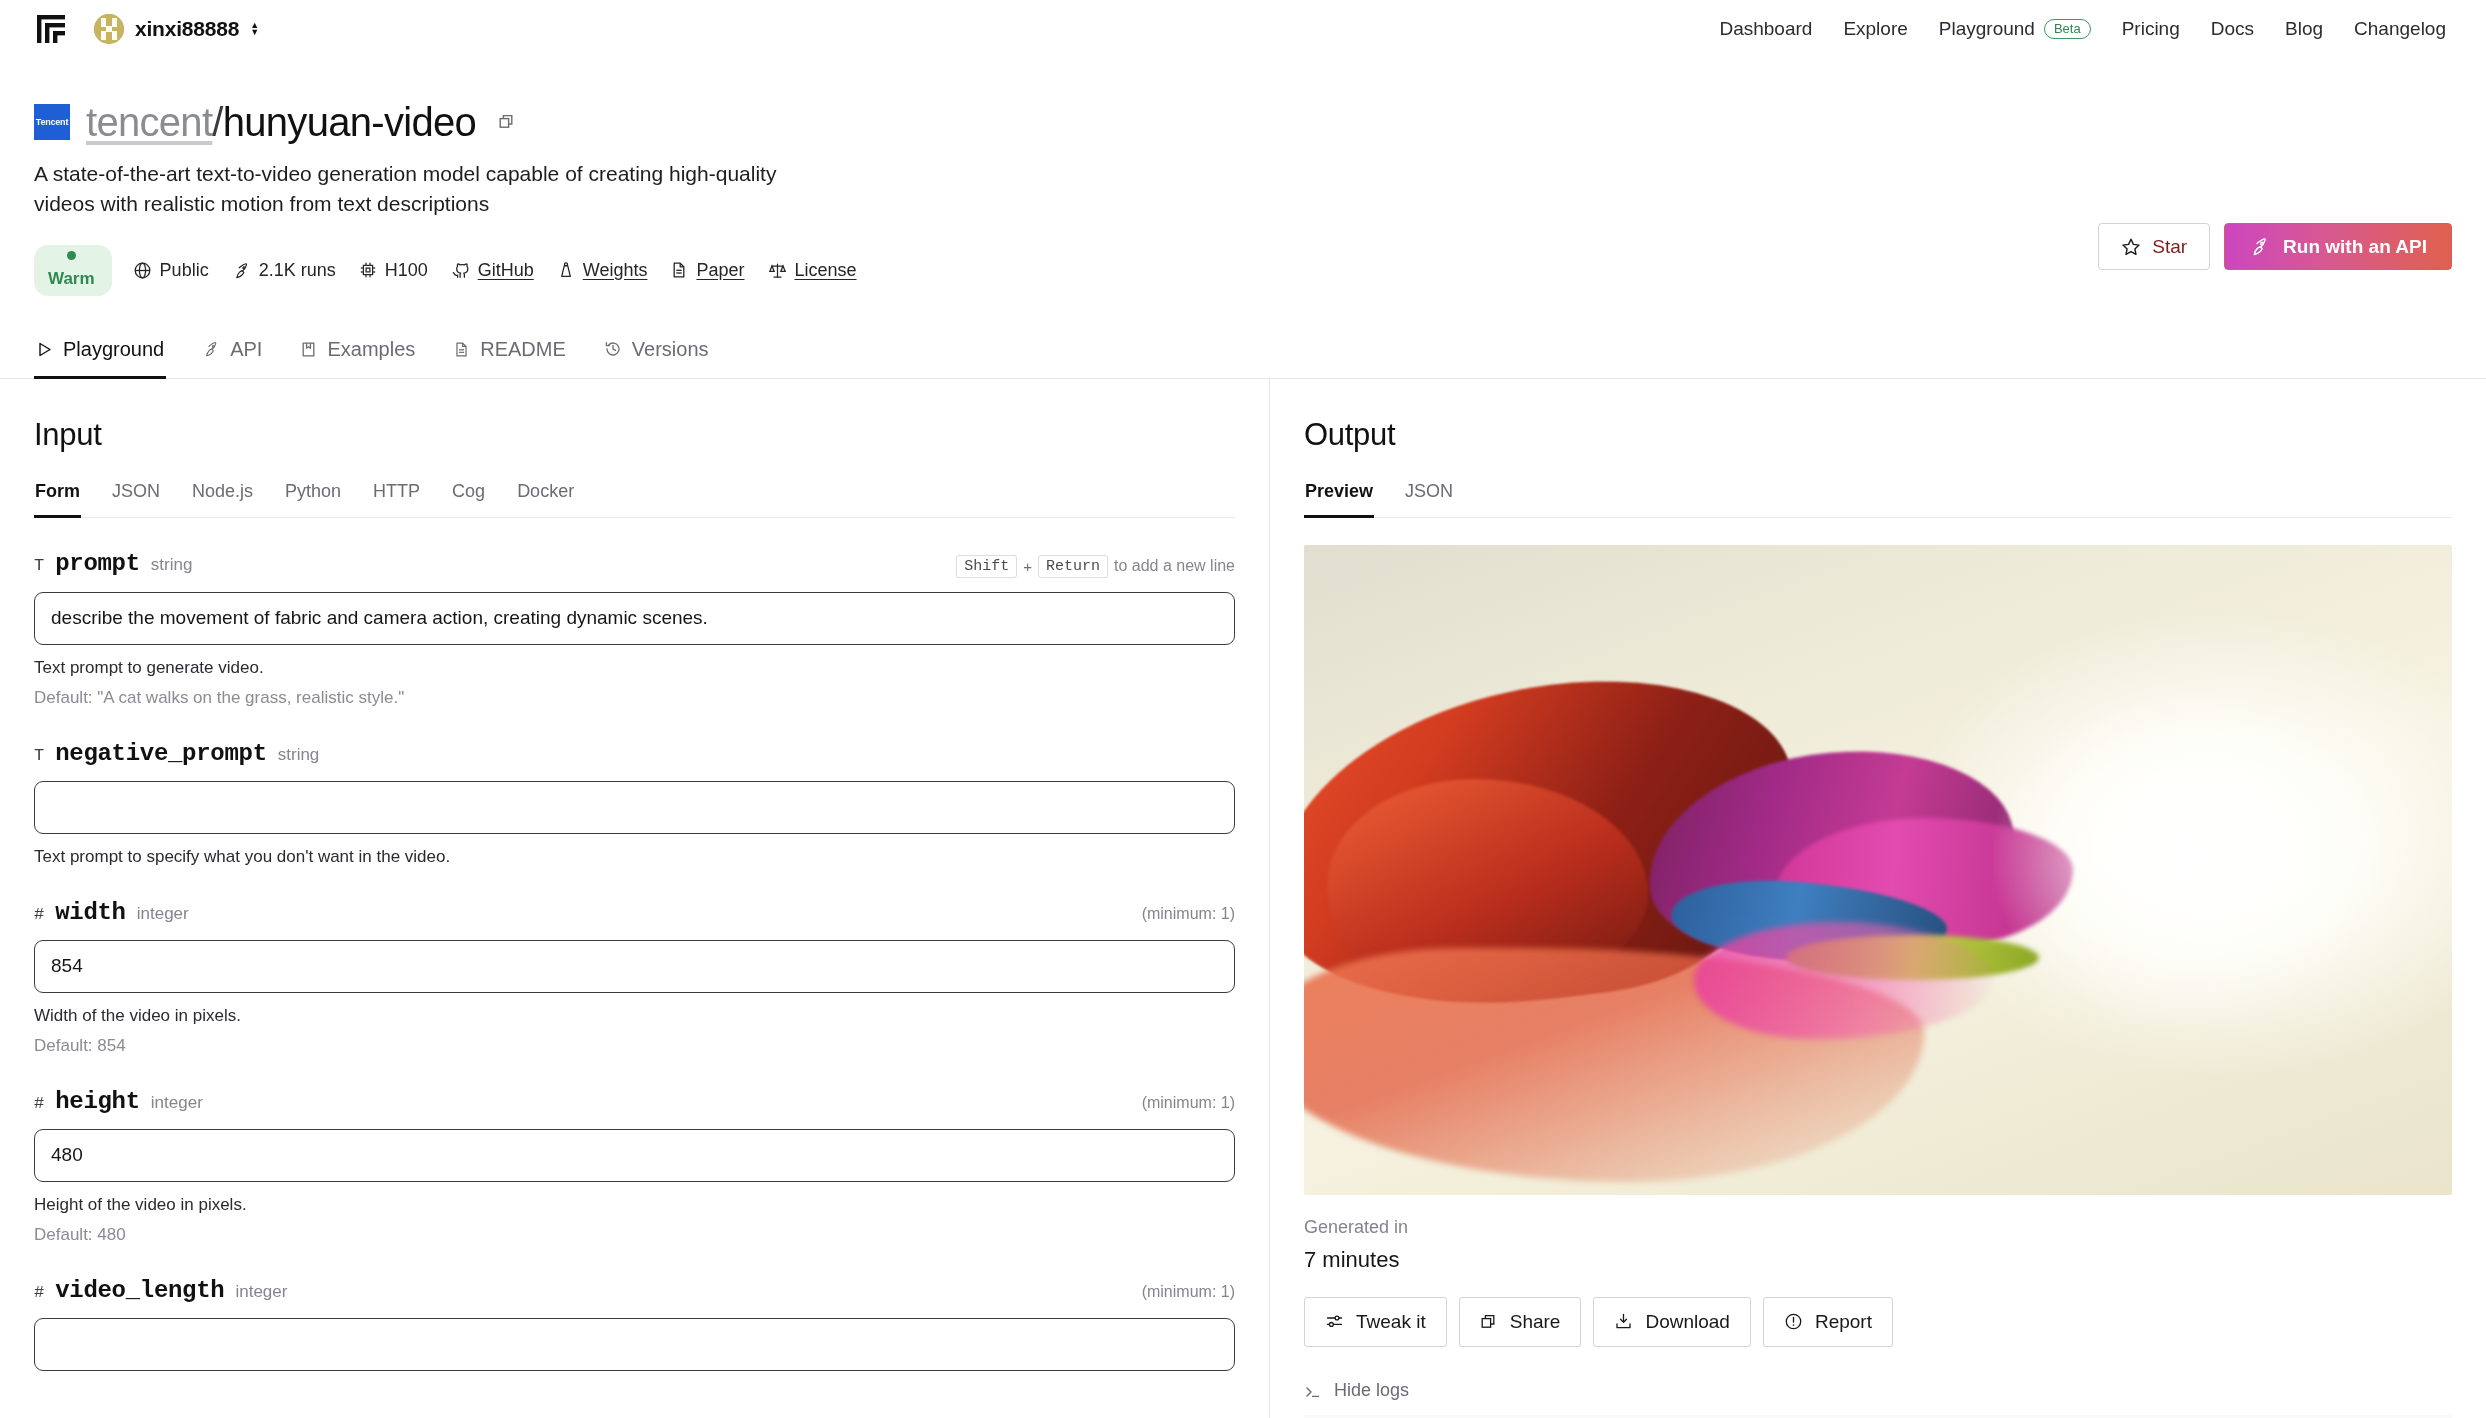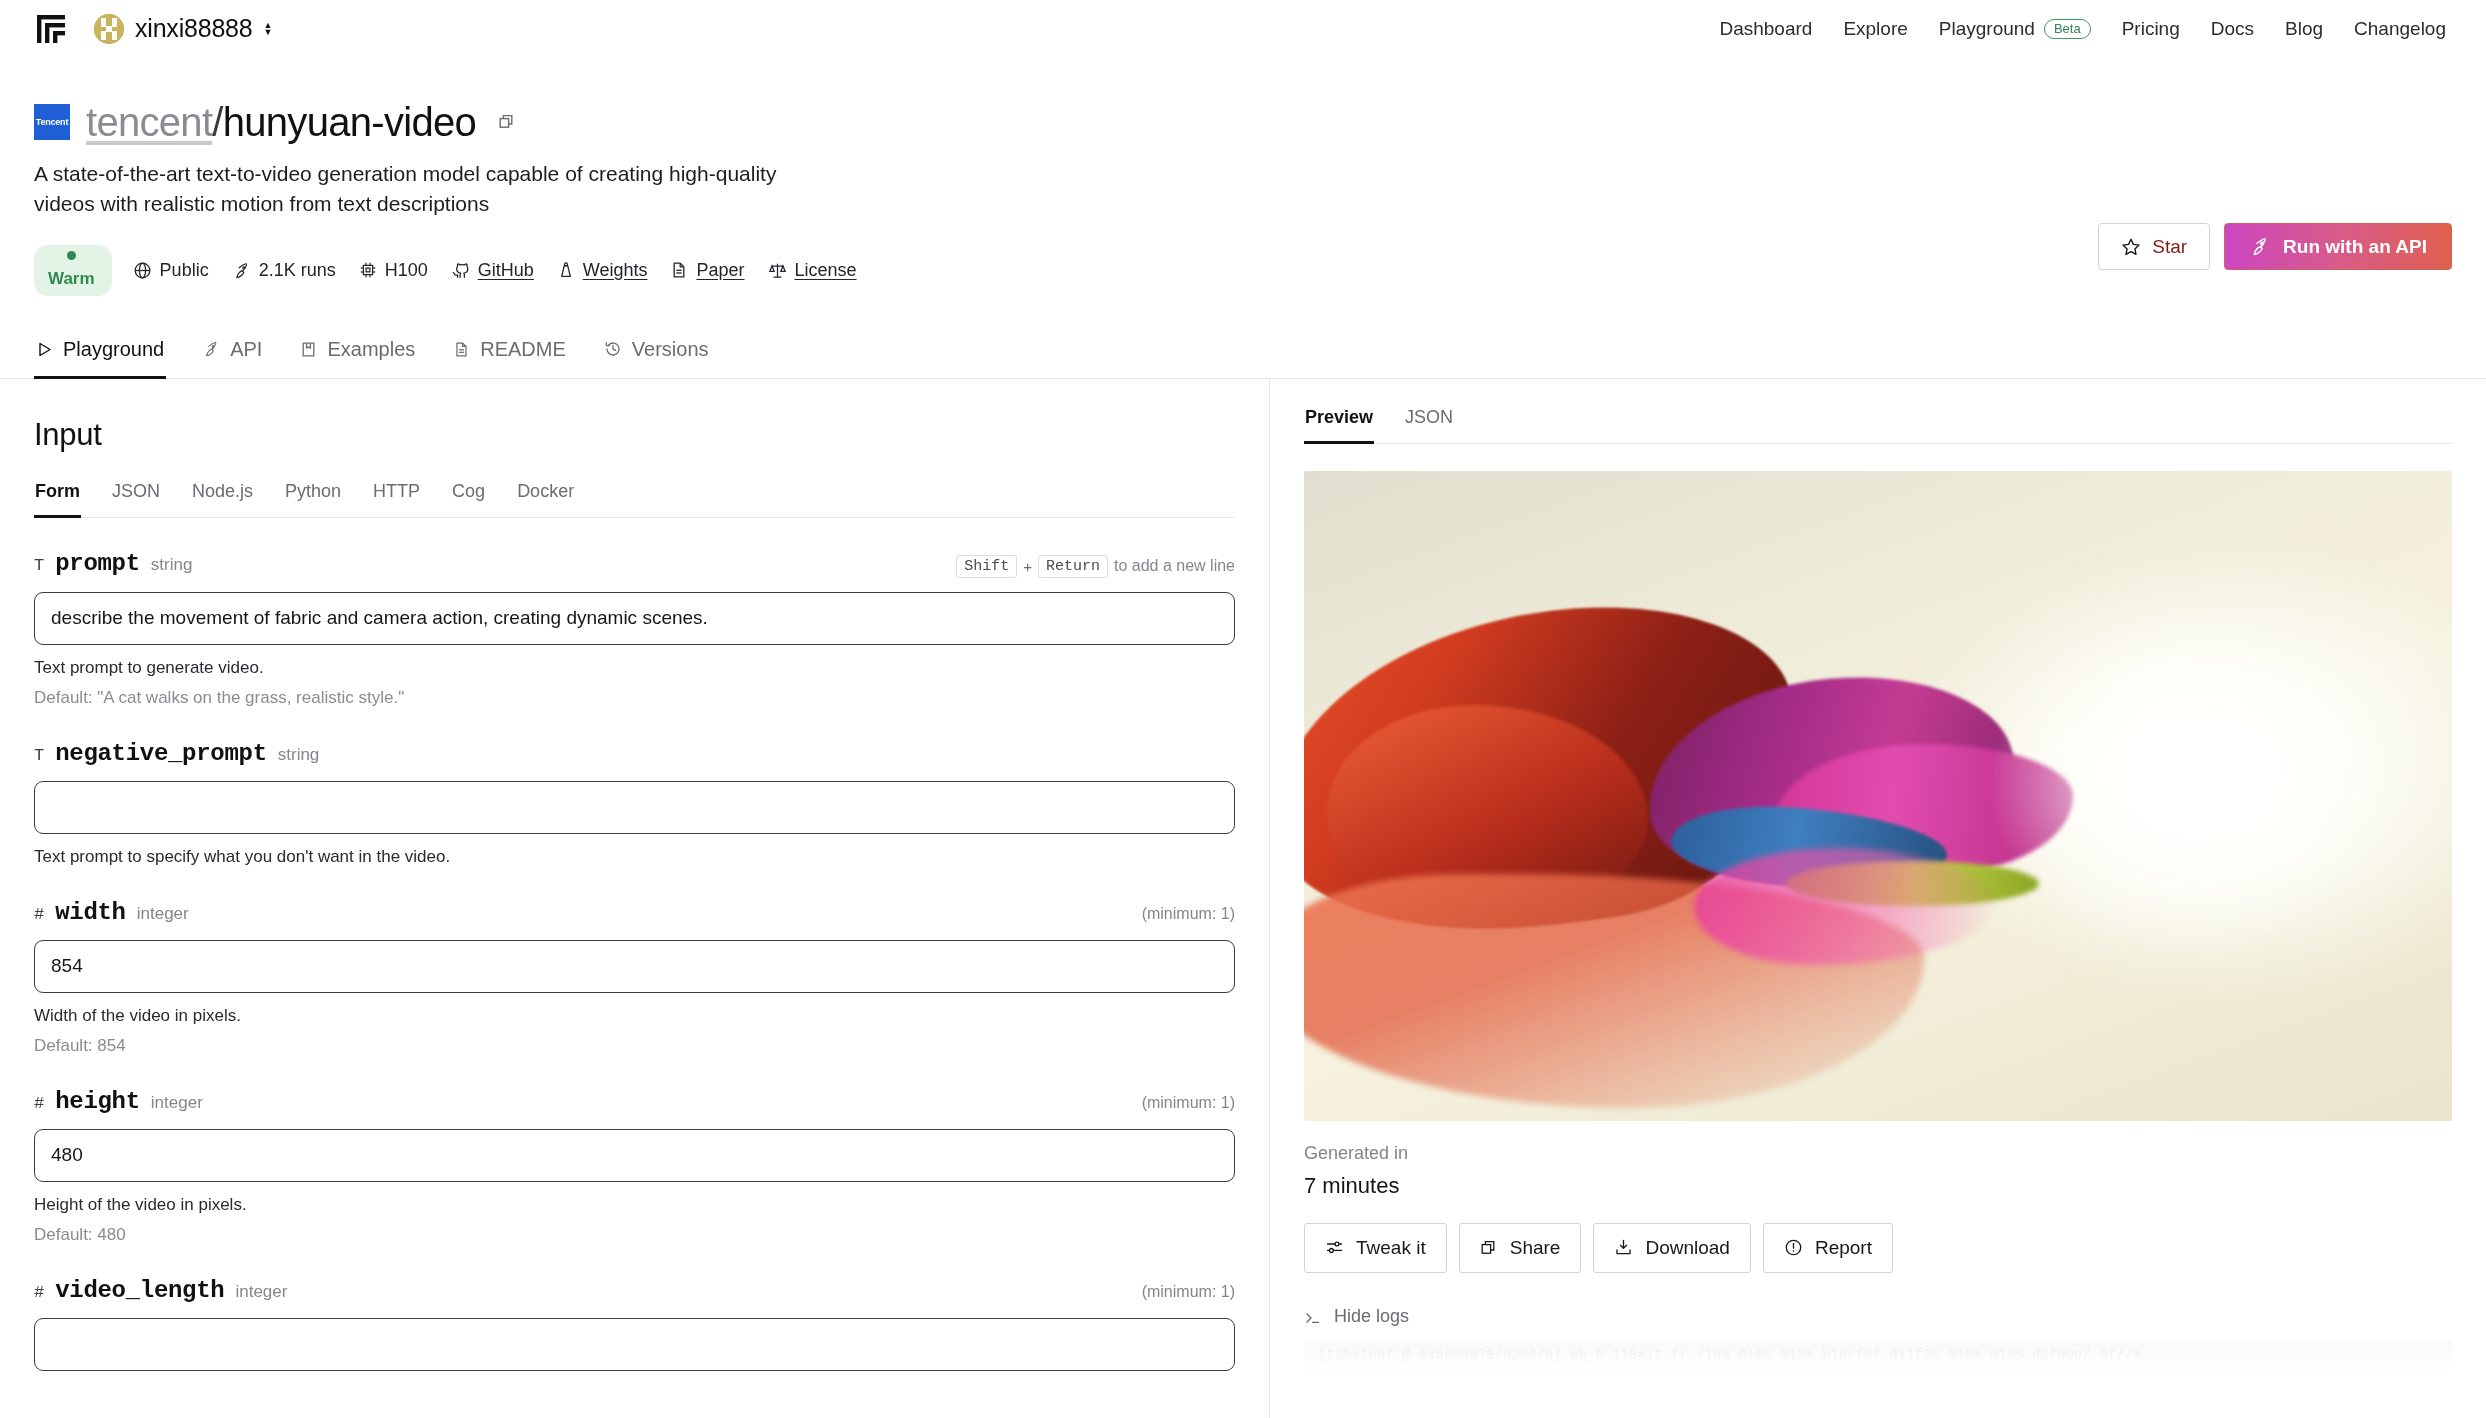--- a/index.html
+++ b/index.html
@@ -25,21 +25,21 @@
     cursor: pointer;
   }
   .acct-avatar {
     width: 30px; height: 30px; border-radius: 50%;
     background: #b5a14a;
     display: block;
     overflow: hidden;
     position: relative;
   }
   .acct-avatar svg { display:block; }
-  .acct-name { font-size: 25px; font-weight: 400; letter-spacing: -.2px; }
+  .acct-name { font-size: 21px; font-weight: 700; letter-spacing: -.2px; }
   .acct-chev { font-size: 14px; color: #111; line-height: 1; display:flex; flex-direction:column; gap:1px;}
   .acct-chev span { font-size: 9px; line-height: 6px; }
 
   .search {
     margin-left: 44px;
     width: 640px; height: 37px;
     background: #f4f4f5;
     border-radius: 4px;
     display: flex; align-items: center;
     padding: 0 12px 0 14px;
@@ -613,20 +613,21 @@
           <span class="f-right">(minimum: 1)</span>
         </div>
         <div class="f-input"></div>
       </div>
     </div>
 
   </div>
 
   <div class="col-right">
     <div class="pad">
+      <h2 class="sec-title">Output</h2>
       <div class="subtabs">
         <div class="stab active">Preview</div>
         <div class="stab">JSON</div>
       </div>
 
       <div class="out-media">
         <div class="fab fab-red"></div>
         <div class="fab fab-red2"></div>
         <div class="fab fab-purple"></div>
         <div class="fab fab-magenta"></div>

